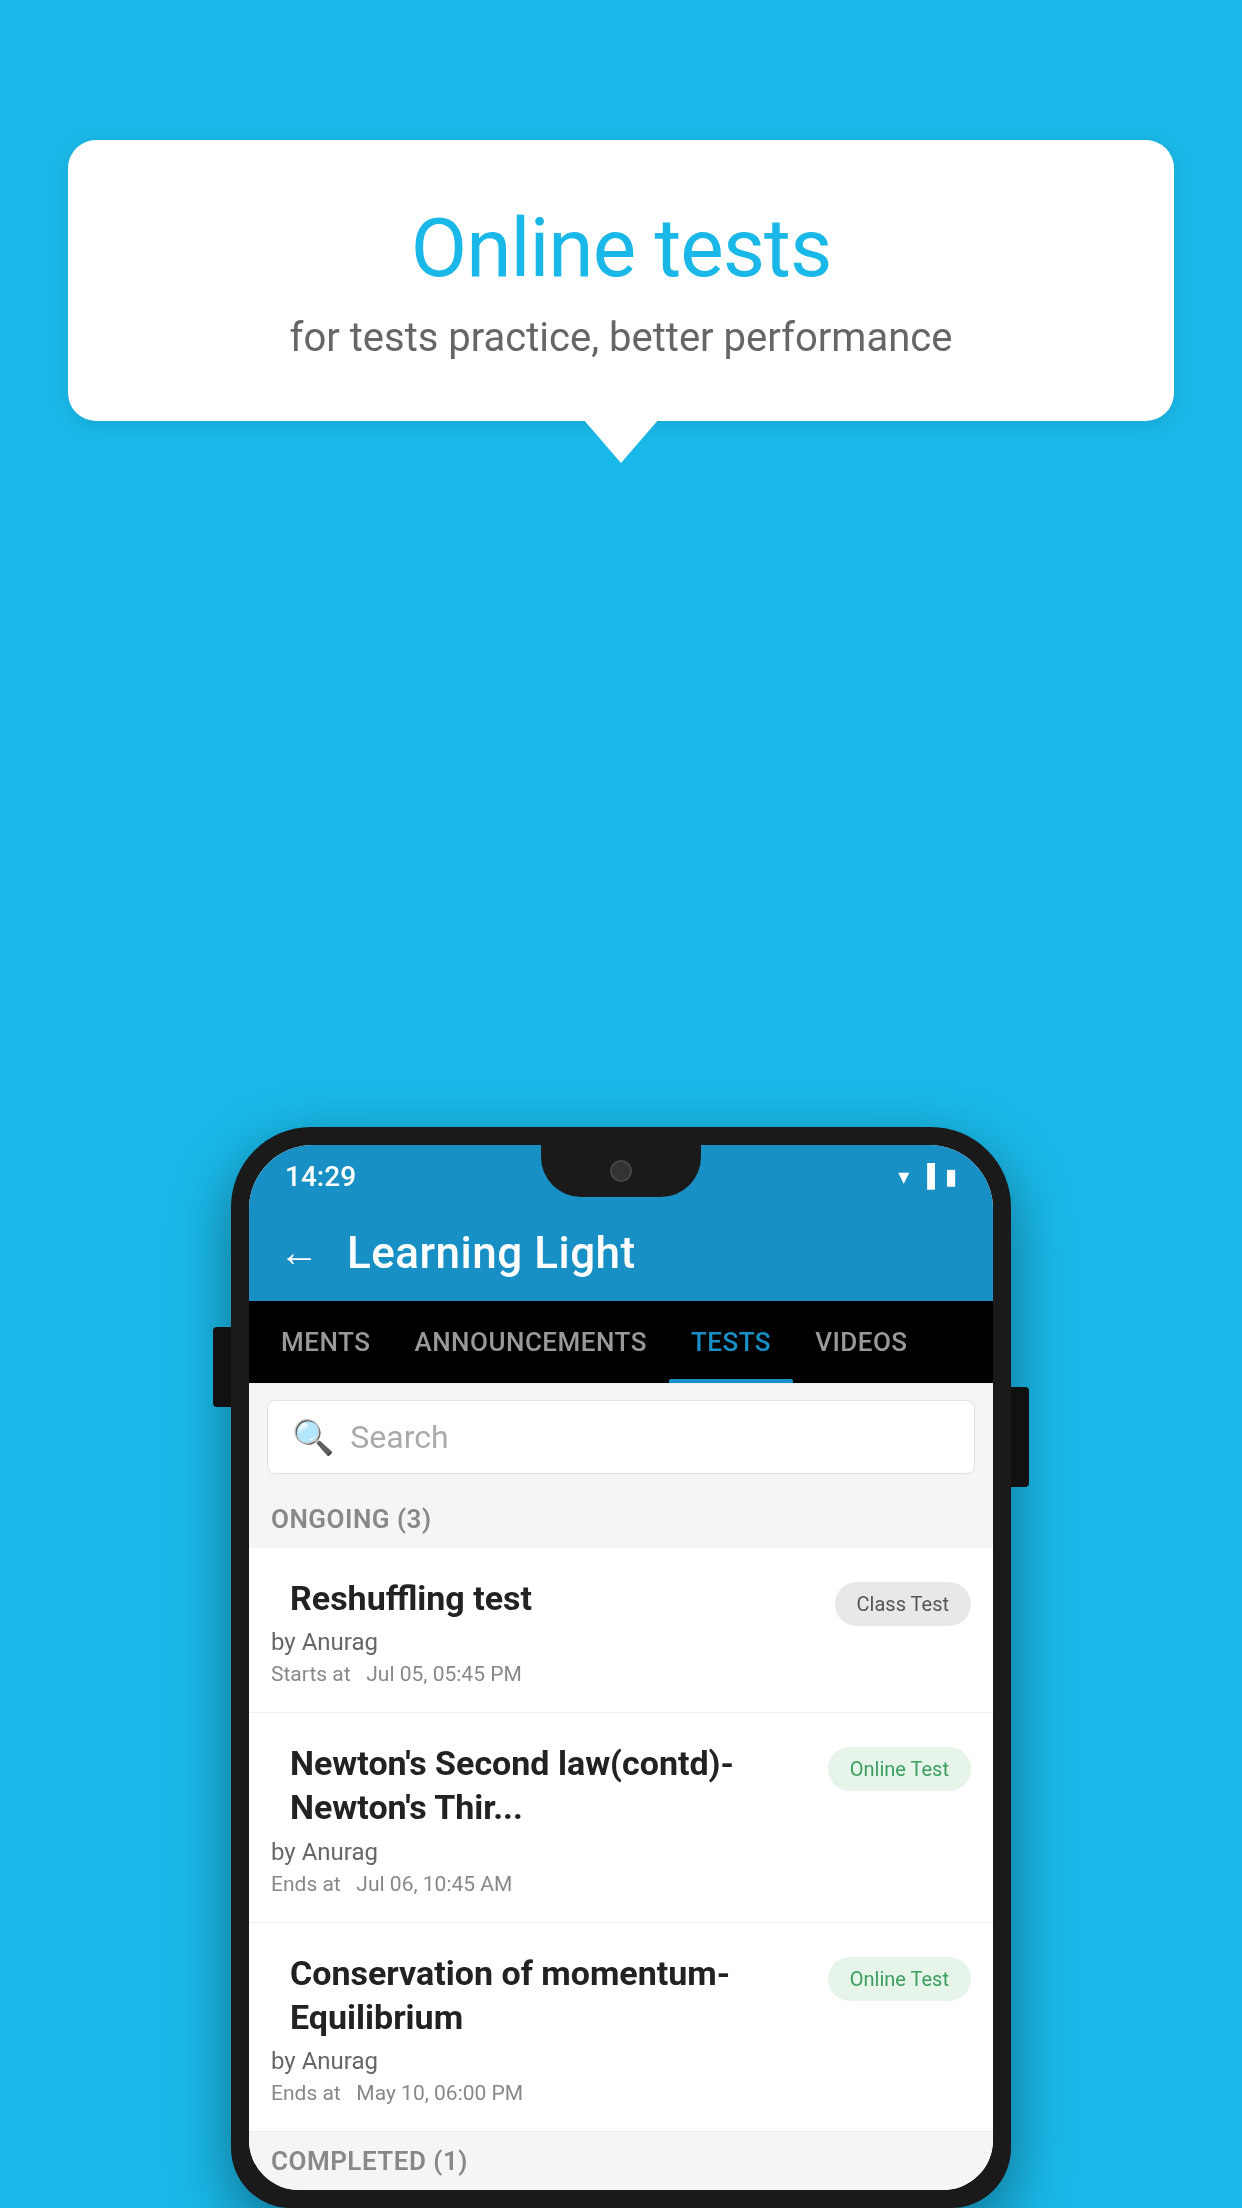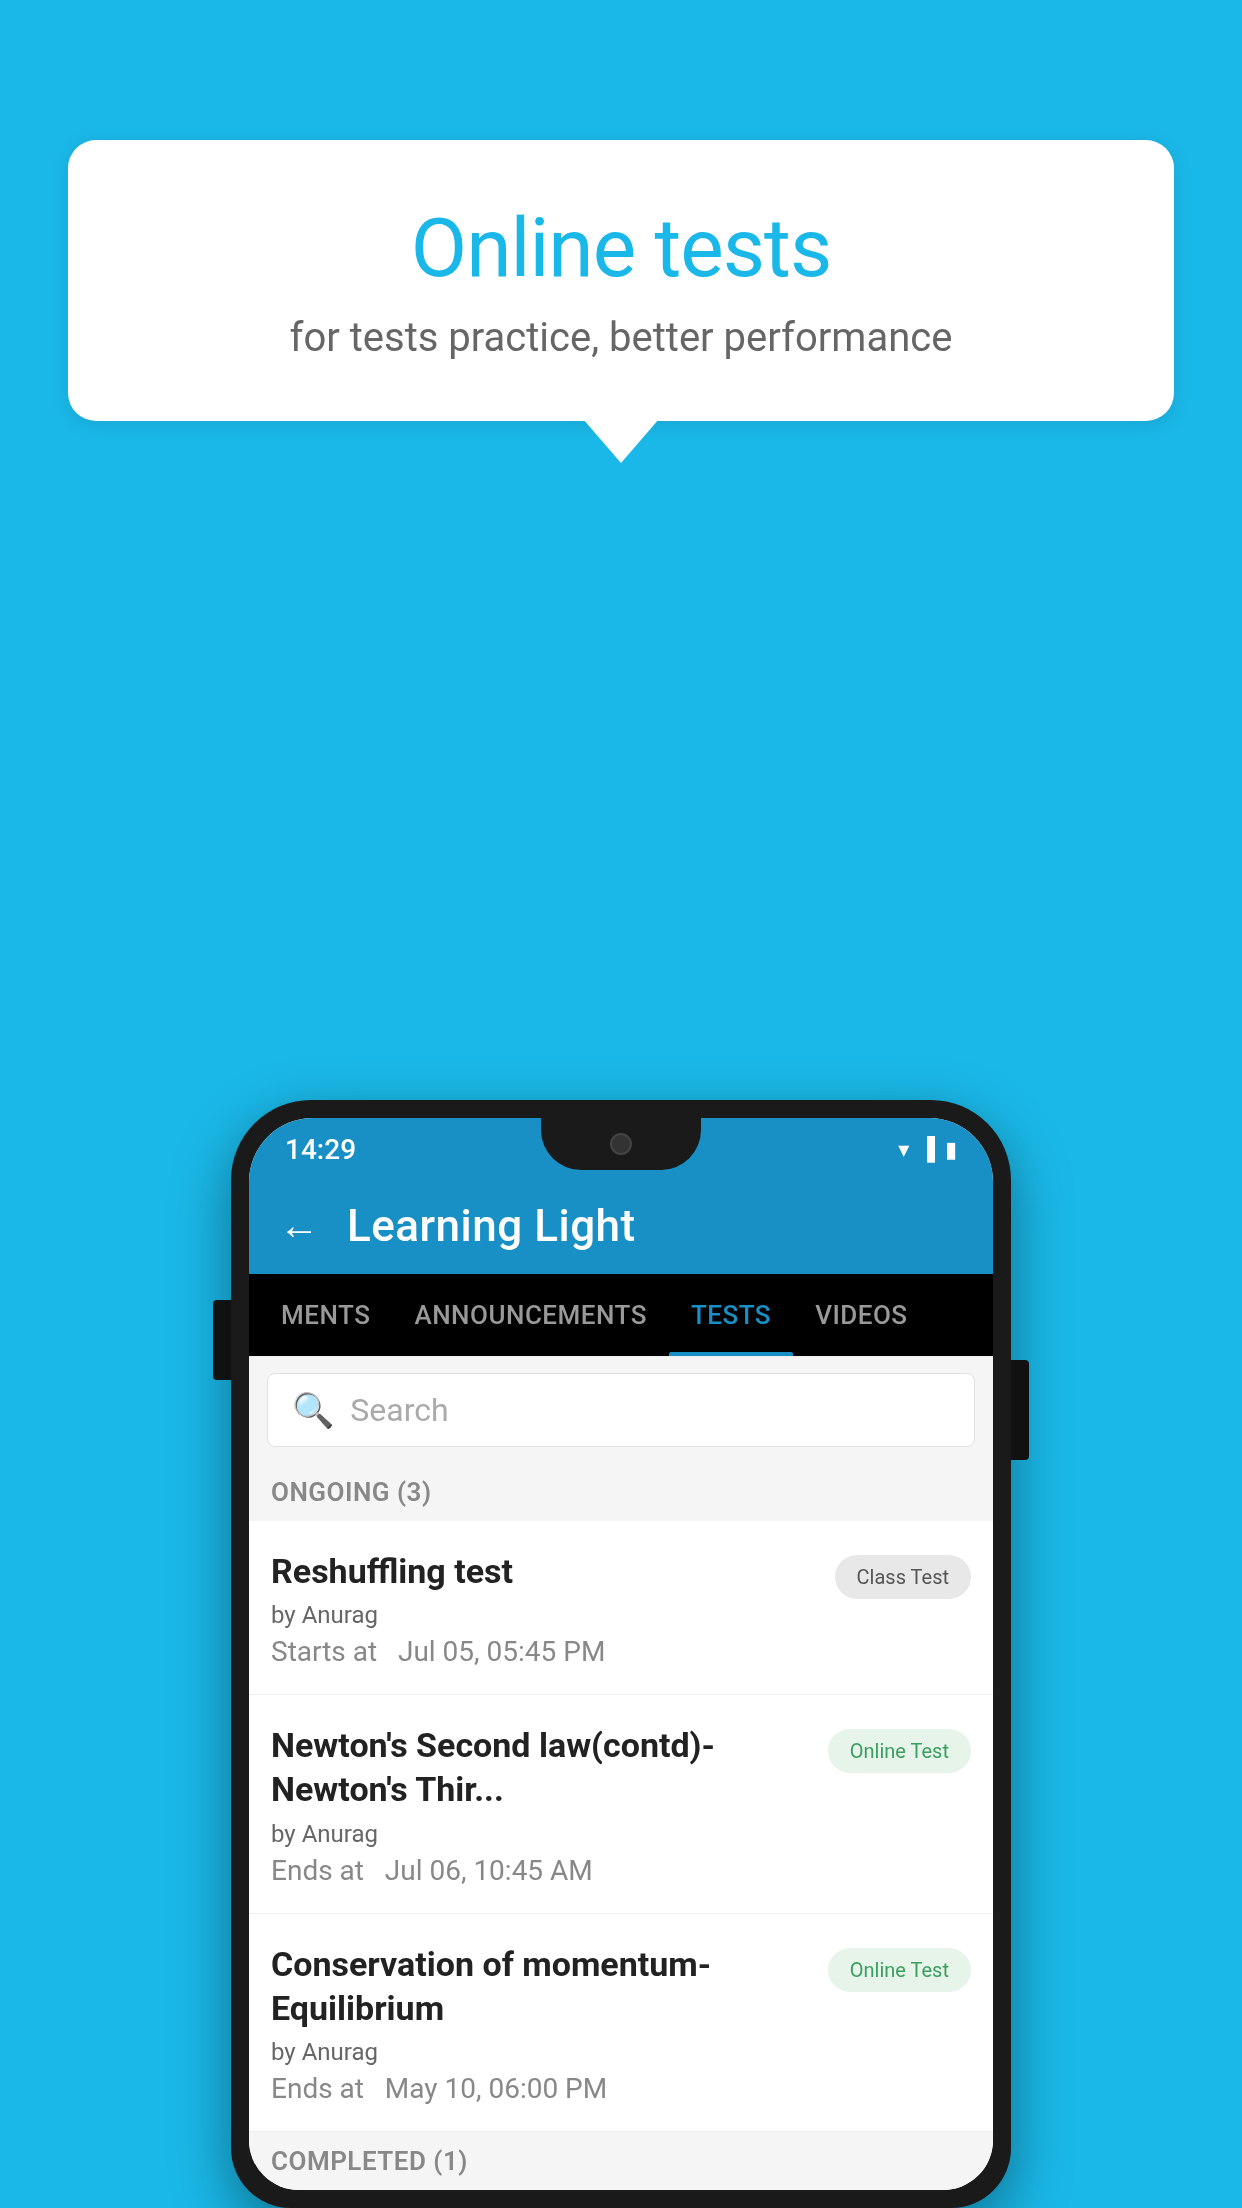--- a/index.html
+++ b/index.html
@@ -265,30 +265,31 @@
       flex: 1;
       padding-right: 18px;
     }
 
     .test-title {
       font-size: 34px;
       font-weight: 700;
       color: #222;
       margin-bottom: 8px;
       line-height: 1.3;
+      margin-left: 19px;
     }
 
     .test-author {
       font-size: 24px;
       color: #666;
       margin-bottom: 6px;
     }
 
     .test-date {
-      font-size: 28px;
+      font-size: 21px;
       color: #666;
     }
 
     .test-date span {
       color: #888;
     }
 
     .badge {
       padding: 10px 22px;
       border-radius: 30px;

